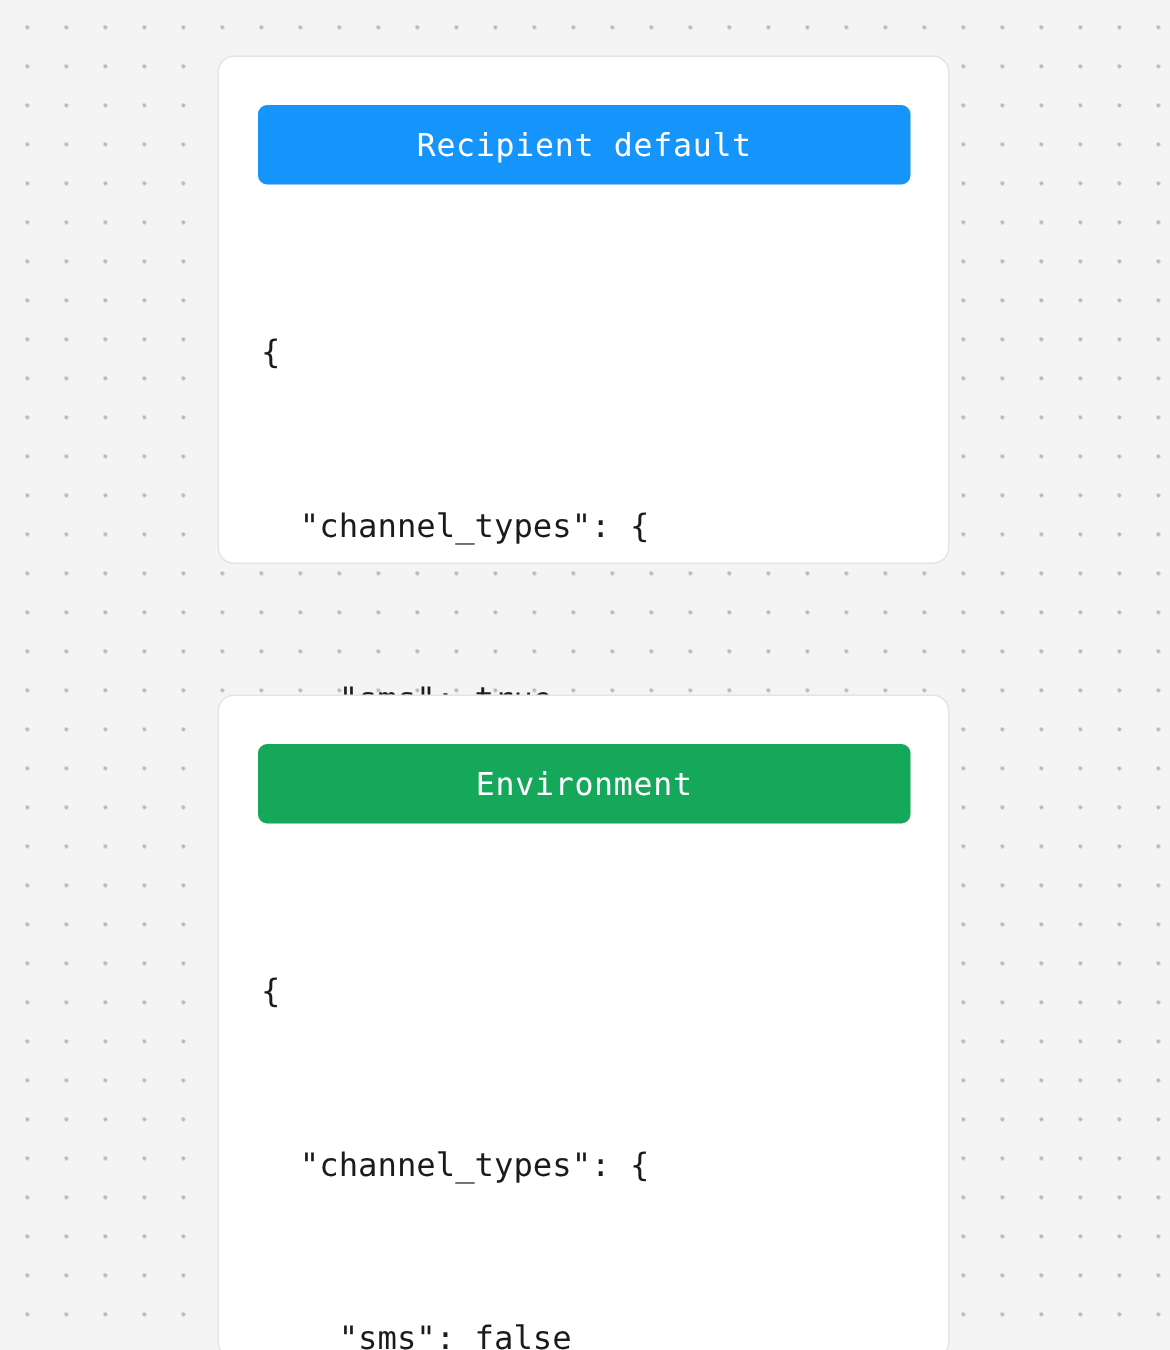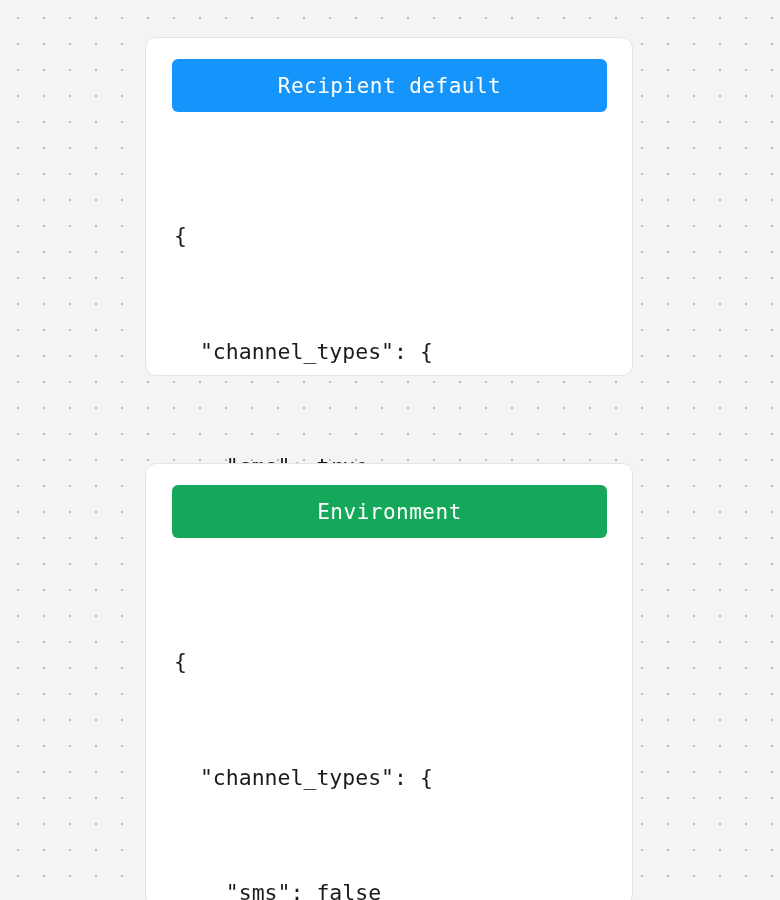--- a/index.html
+++ b/index.html
@@ -43,21 +43,21 @@
 
   .card-environment {
     top: 424px;
     height: 443px;
     margin-top: 39px;
   }
 
   .badge {
     position: absolute;
     left: 26px;
-    top: 21px;
+    top: 32px;
     width: 435px;
     height: 53px;
     border-radius: 6px;
     display: flex;
     align-items: center;
     justify-content: center;
     color: #ffffff;
     font-family: "DejaVu Sans Mono", "Liberation Mono", monospace;
     font-size: 21px;
     font-weight: 400;

